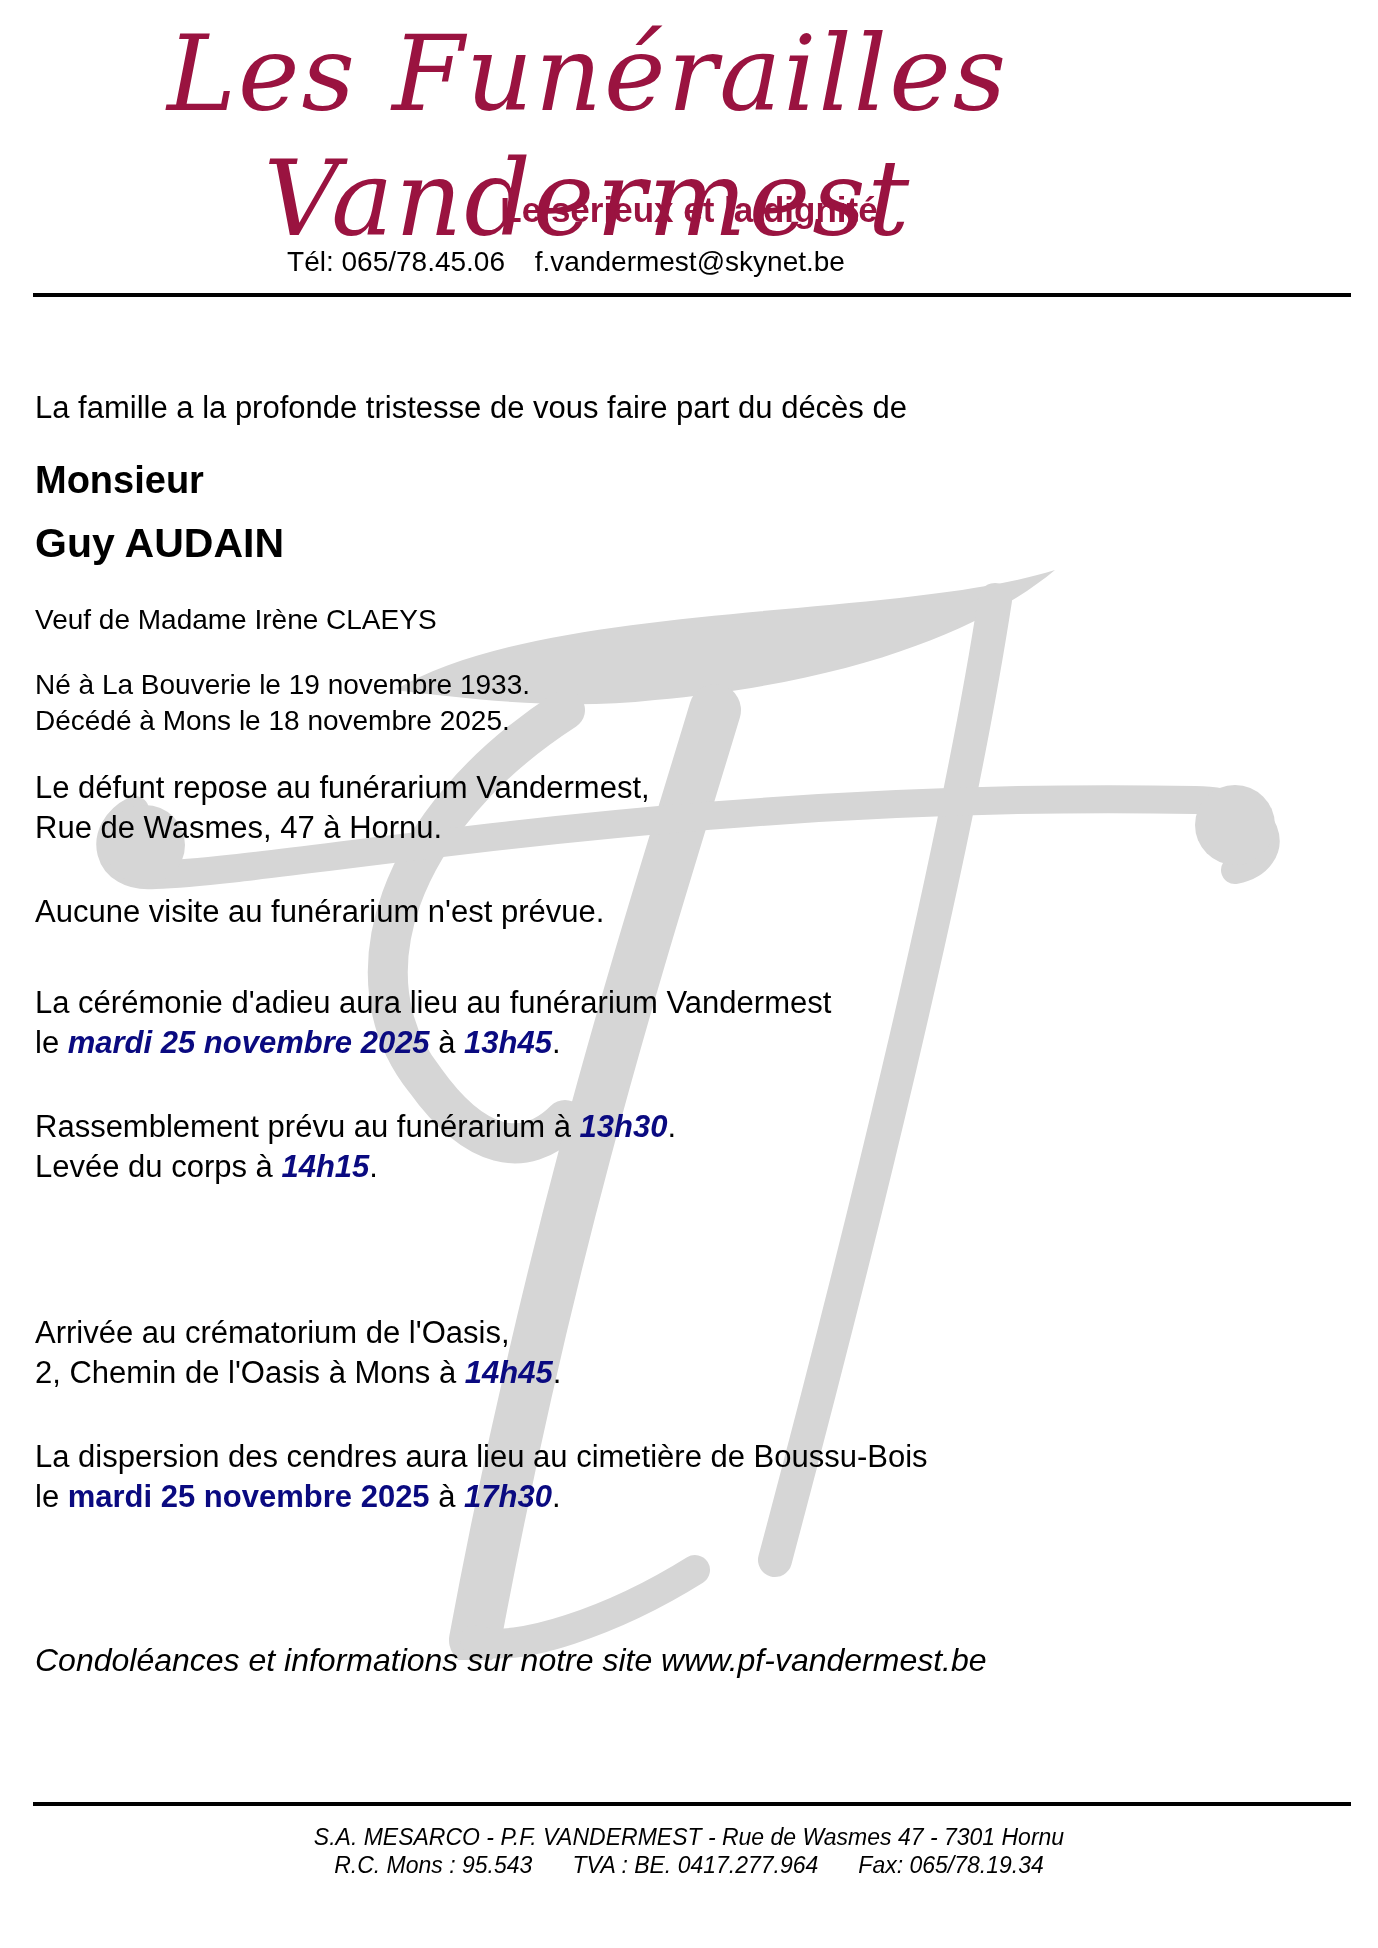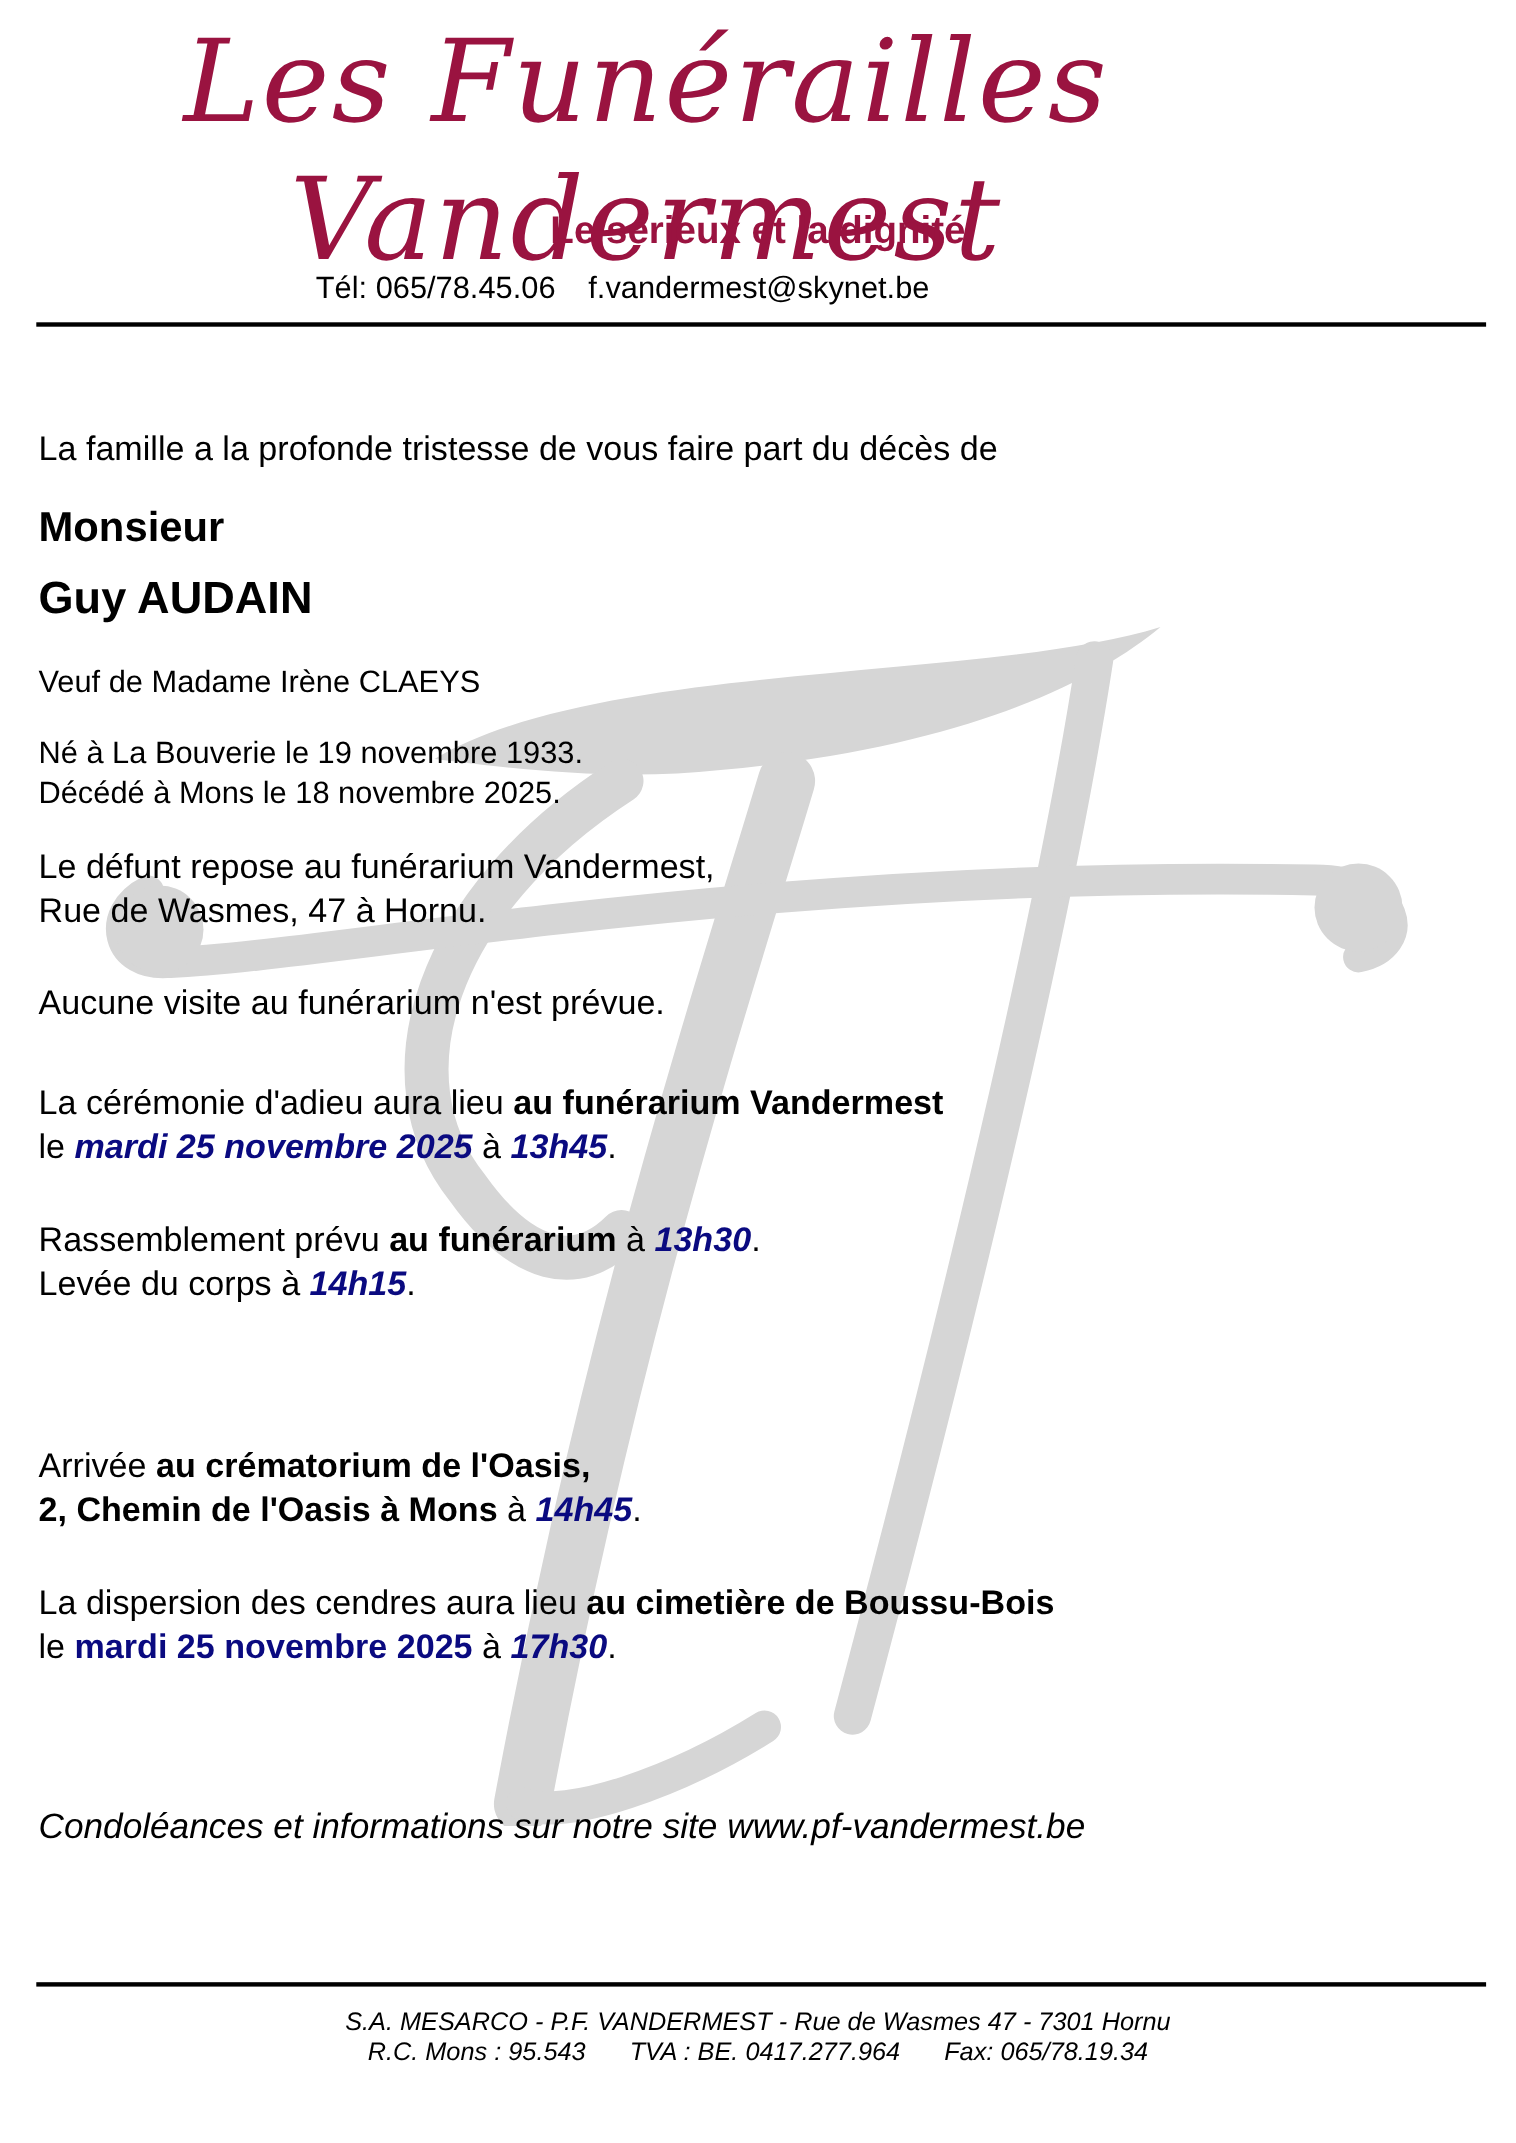--- a/index.html
+++ b/index.html
@@ -11,21 +11,21 @@
   .contact { position: absolute; top: 246px; width: 1132px; text-align: center; font-size: 28px; }
   .contact span + span { margin-left: 22px; }
   .rule { position: absolute; left: 33px; width: 1318px; height: 4px; background: #000; }
   .rule.top { top: 293px; }
   .rule.bottom { top: 1802px; }
   .line { position: absolute; width: 1378px; text-align: left; font-size: 31px; line-height: 40px; padding-left: 35px; }
   .intro { top: 388px; }
   .title { top: 460px; font-weight: bold; font-size: 38px; }
   .name { top: 510px; font-weight: bold; font-size: 41px; line-height: 66px; }
   .small { font-size: 28px; }
-  .b { font-weight: bold; margin-top: 10px; }
+  .b { font-weight: normal; margin-top: 10px; }
   .blue { color: #0a0a80; font-weight: bold; }
   .bi { font-style: italic; }
   .cond { top: 1640px; font-style: italic; font-size: 32px; }
   .footer { position: absolute; width: 1378px; text-align: center; font-style: italic; font-size: 23px; line-height: 28px; }
   .footer span + span { margin-left: 40px; }
 </style>
 </head>
 <body>
 
 <svg class="watermark" viewBox="0 0 1200 1100" xmlns="http://www.w3.org/2000/svg">

